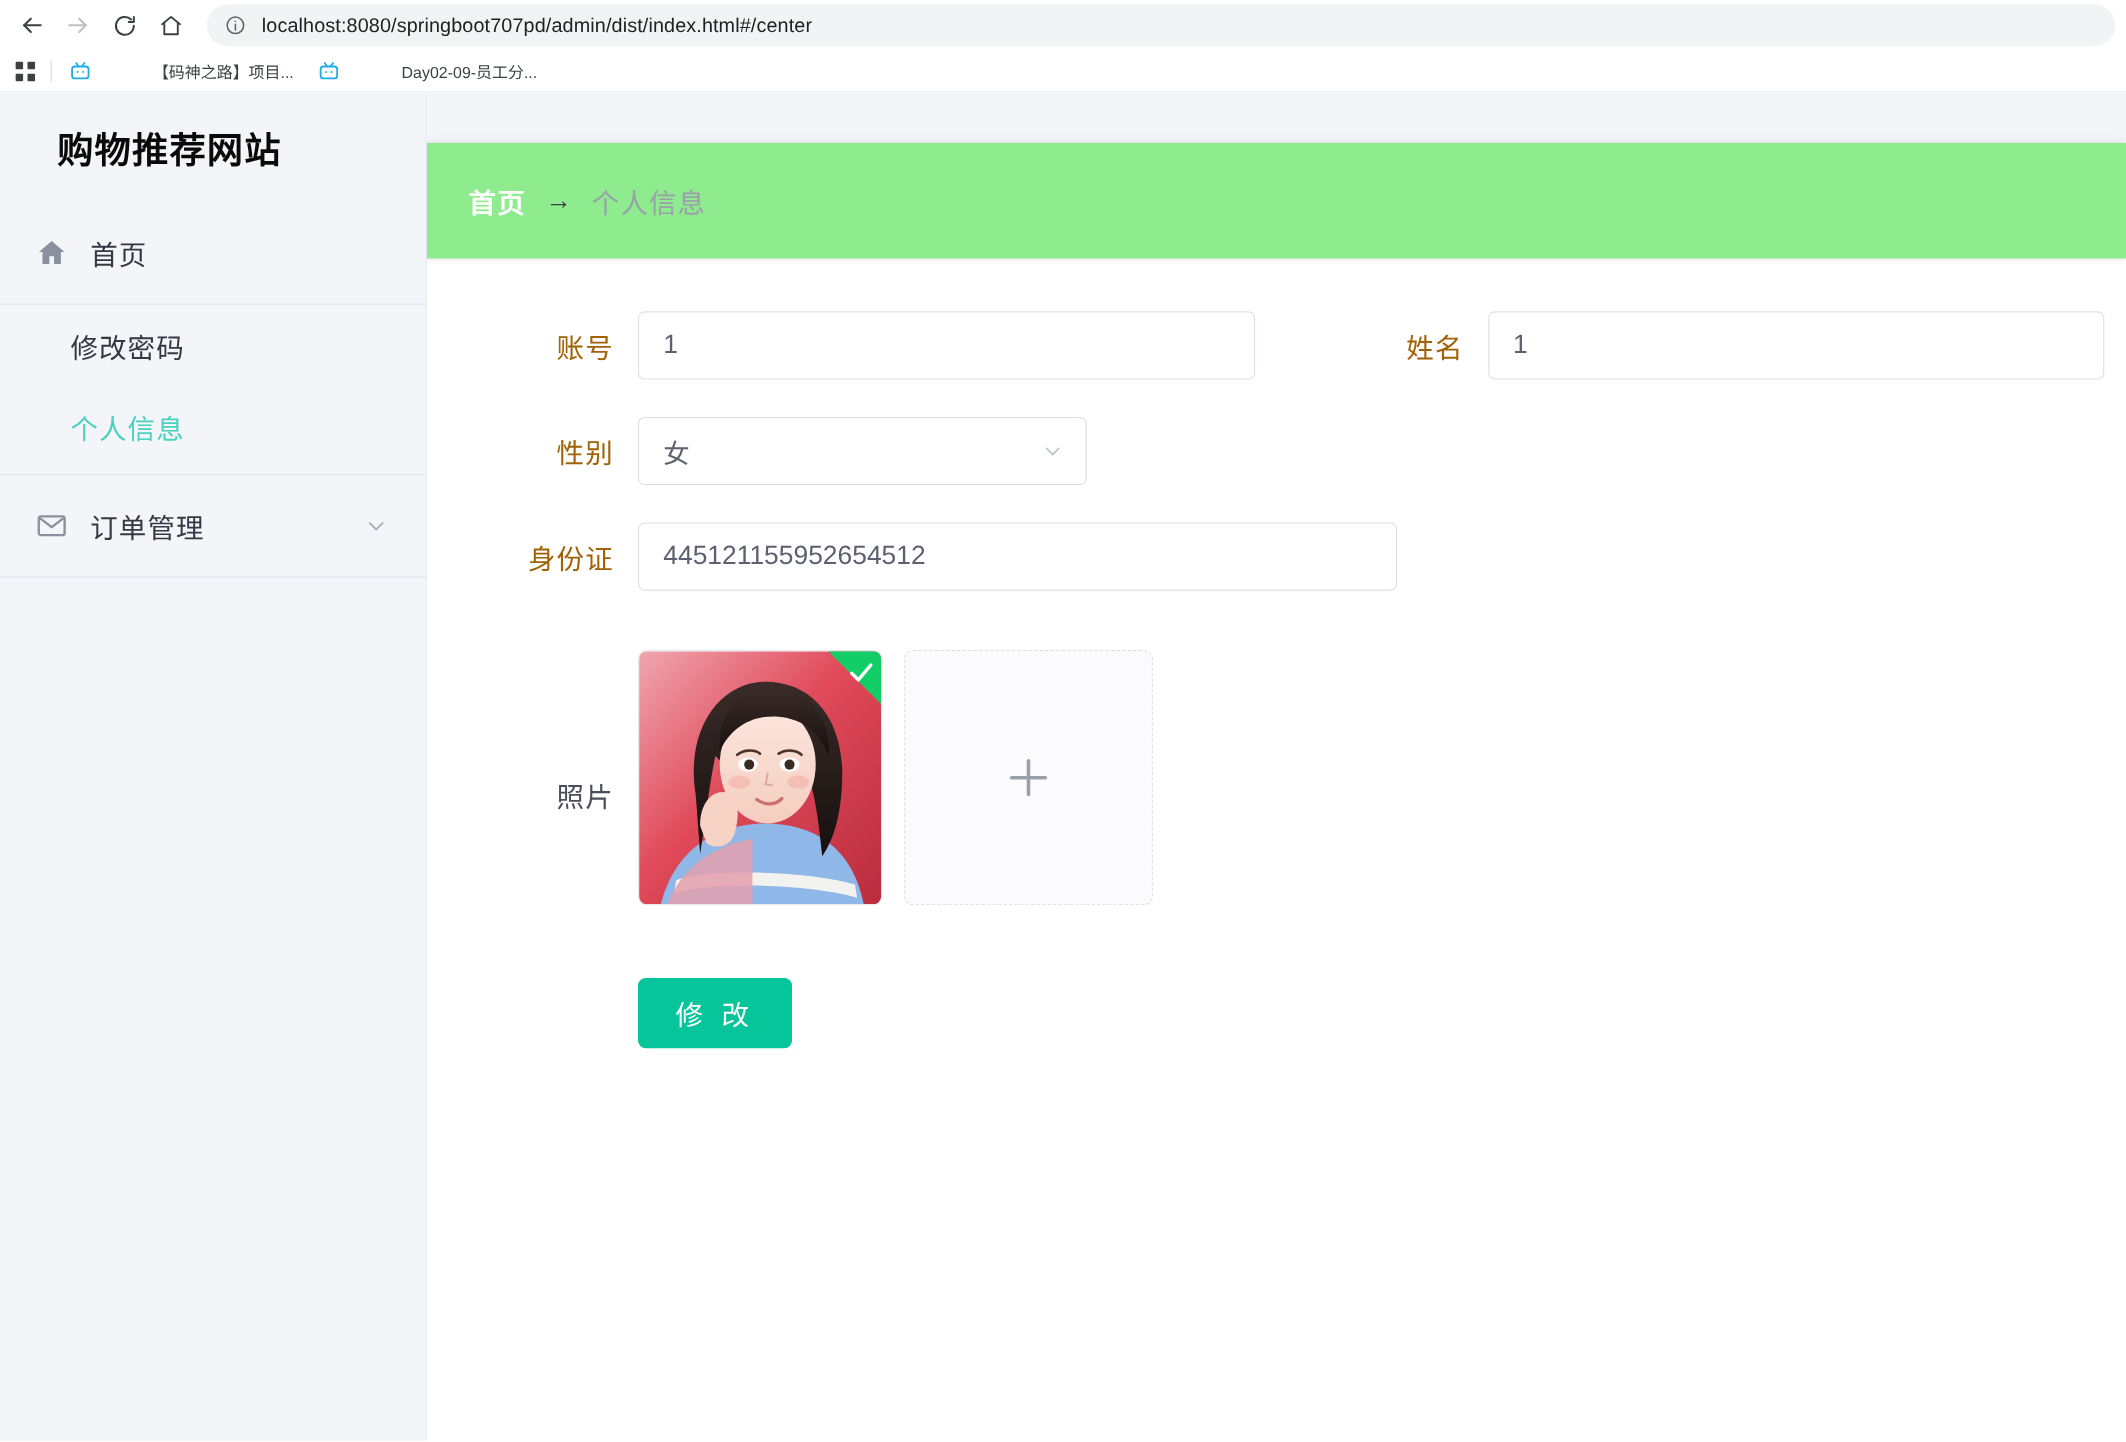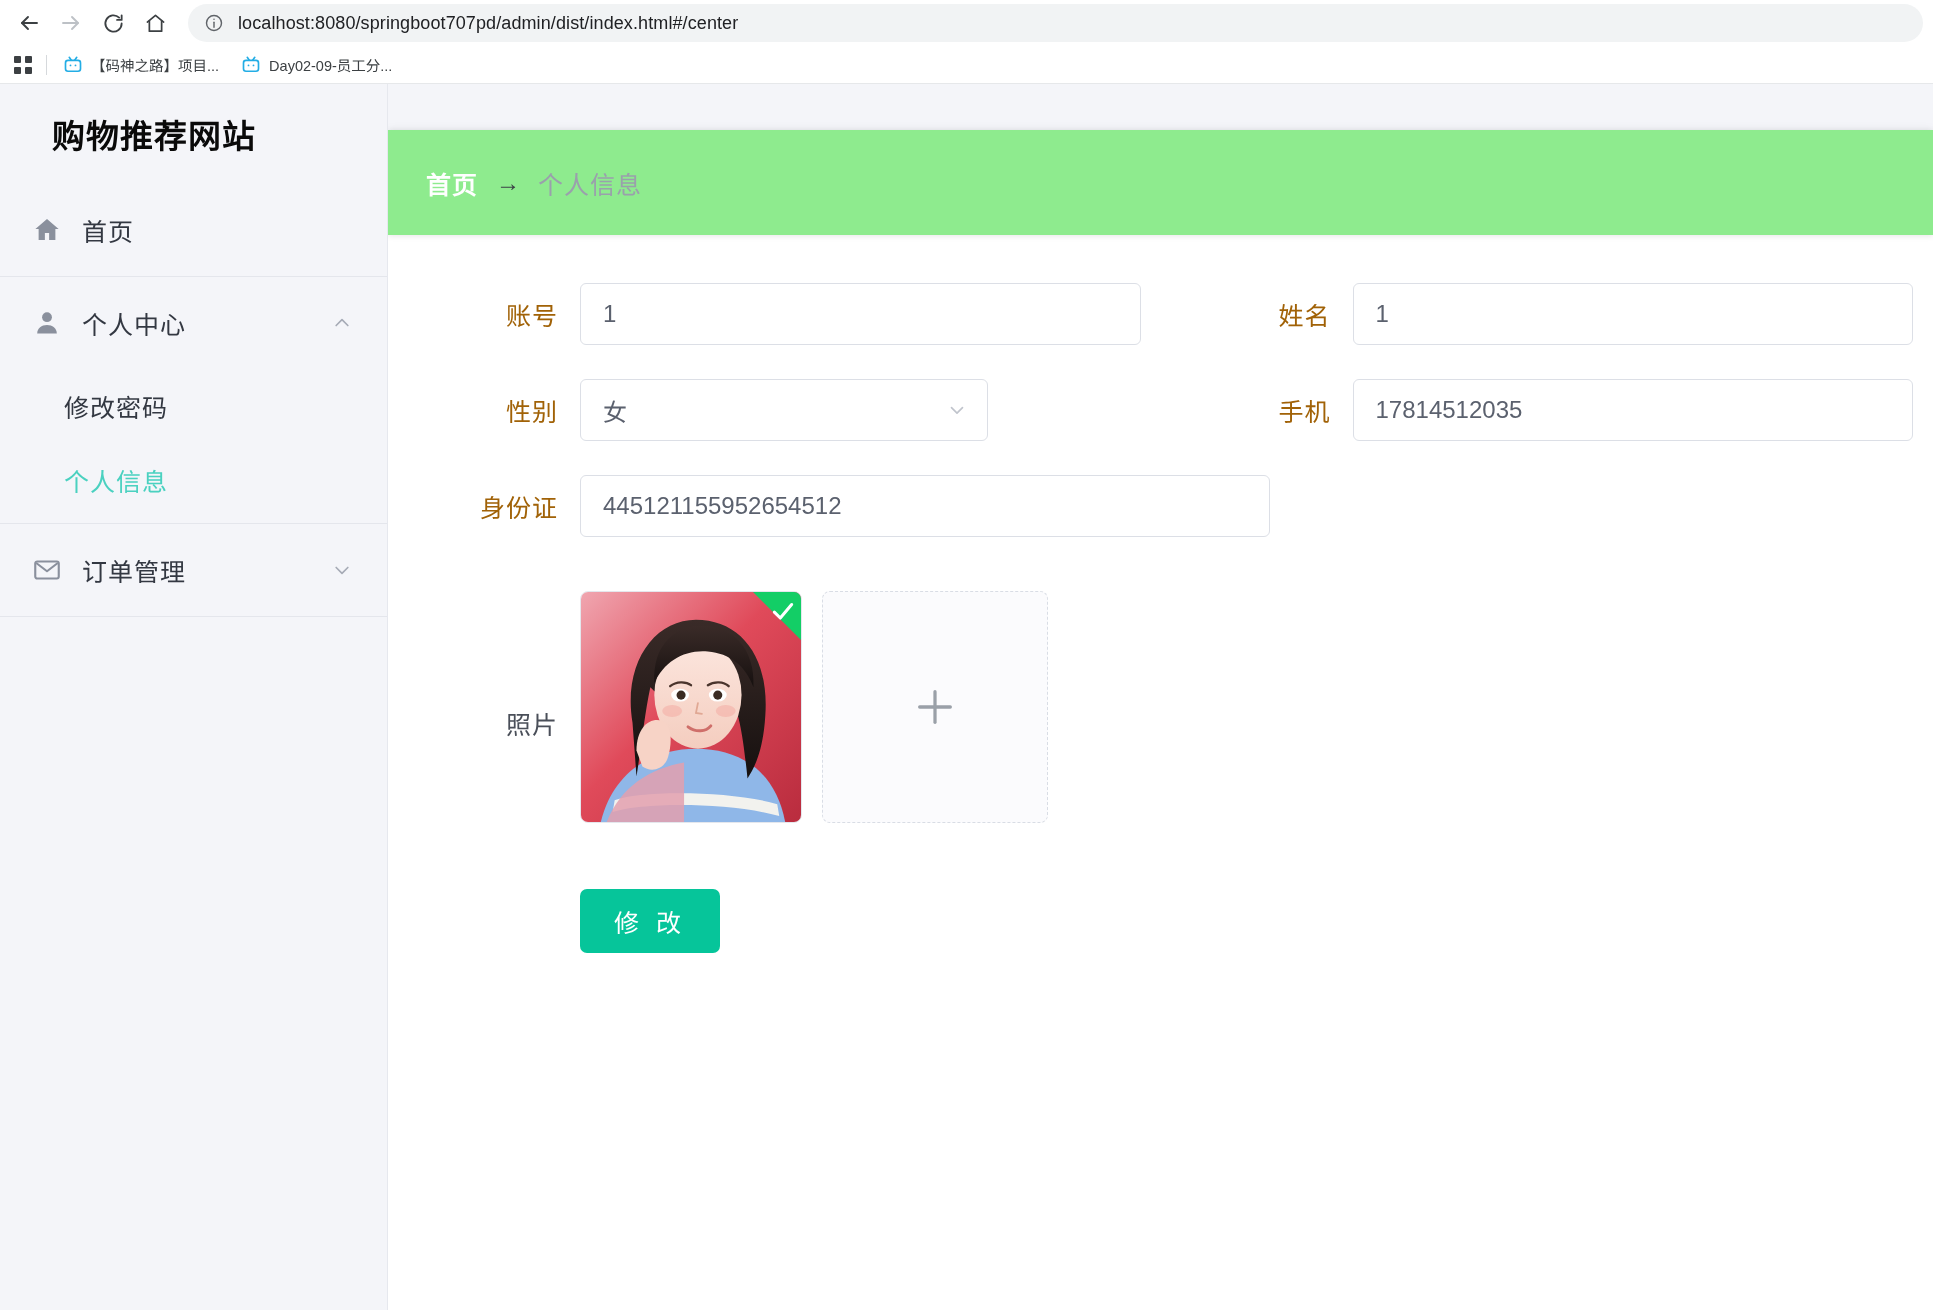--- a/index.html
+++ b/index.html
@@ -58,20 +58,21 @@
     border-bottom: 1px solid #e6e8ea;
   }
   .bm-apps { width: 26px; height: 26px; display:flex; align-items:center; justify-content:center; margin-right: 6px;}
   .bm-sep { width: 1px; height: 20px; background: #d6d9dc; margin: 0 10px 0 4px; }
   .bookmark {
     display: flex; align-items: center;
     padding: 3px 10px 3px 6px;
     border-radius: 4px;
     margin-right: 6px;
     max-width: 230px;
+    gap: 48px;
   }
   .bm-favicon { width: 20px; height: 20px; margin-right: 8px; flex: 0 0 auto; display:flex;}
   .bm-label {
     font-size: 14.5px; color: #3c4043;
     white-space: nowrap; overflow: hidden; text-overflow: ellipsis;
   }
 
   
   .app {
     display: flex;
@@ -400,34 +401,20 @@
         <span class="menu-icon">
           <svg width="30" height="30" viewBox="0 0 24 24" fill="#8a909d">
               <path d="M12 3.2 2.7 11.2h2.6V20h5V14.4h3.4V20h5v-8.8h2.6z"></path>
             </svg>
         </span>
         <span class="menu-label">首页</span>
       </div>
     </div>
 
     <div class="menu-group">
-      <div class="menu-item">
-        <span class="menu-icon">
-          <svg width="28" height="28" viewBox="0 0 24 24" fill="#8a909d">
-              <circle cx="12" cy="7" r="4.2"></circle>
-              <path d="M3.6 21c0-4.3 3.8-7.2 8.4-7.2s8.4 2.9 8.4 7.2z"></path>
-            </svg>
-        </span>
-        <span class="menu-label">个人中心</span>
-        <span class="menu-caret">
-          <svg width="20" height="20" viewBox="0 0 24 24" fill="none" stroke="#a6abb6" stroke-width="2" stroke-linecap="round" stroke-linejoin="round">
-              <polyline points="5,15 12,8 19,15"></polyline>
-            </svg>
-        </span>
-      </div>
 
       <div class="submenu">
         <div class="submenu-item">
           <span class="submenu-label">修改密码</span>
         </div>
         <div class="submenu-item active">
           <span class="submenu-label">个人信息</span>
         </div>
       </div>
     </div>
@@ -494,26 +481,20 @@
           </div>
 
           <div class="form-col">
             <div class="form-row">
               <span class="form-label">姓名</span>
               <div class="form-control">
                 <input class="text-input" type="text" value="1" style="">
               </div>
             </div>
 
-            <div class="form-row">
-              <span class="form-label">手机</span>
-              <div class="form-control">
-                <input class="text-input" type="text" value="17814512035" style="">
-              </div>
-            </div>
           </div>
         </div>
 
         <div class="upload-row">
           <span class="upload-label">照片</span>
           <div class="upload-list">
 
             <div class="thumb">
               <svg class="thumb-photo" viewBox="0 0 222 232" preserveAspectRatio="xMidYMid slice">
                 <defs>

